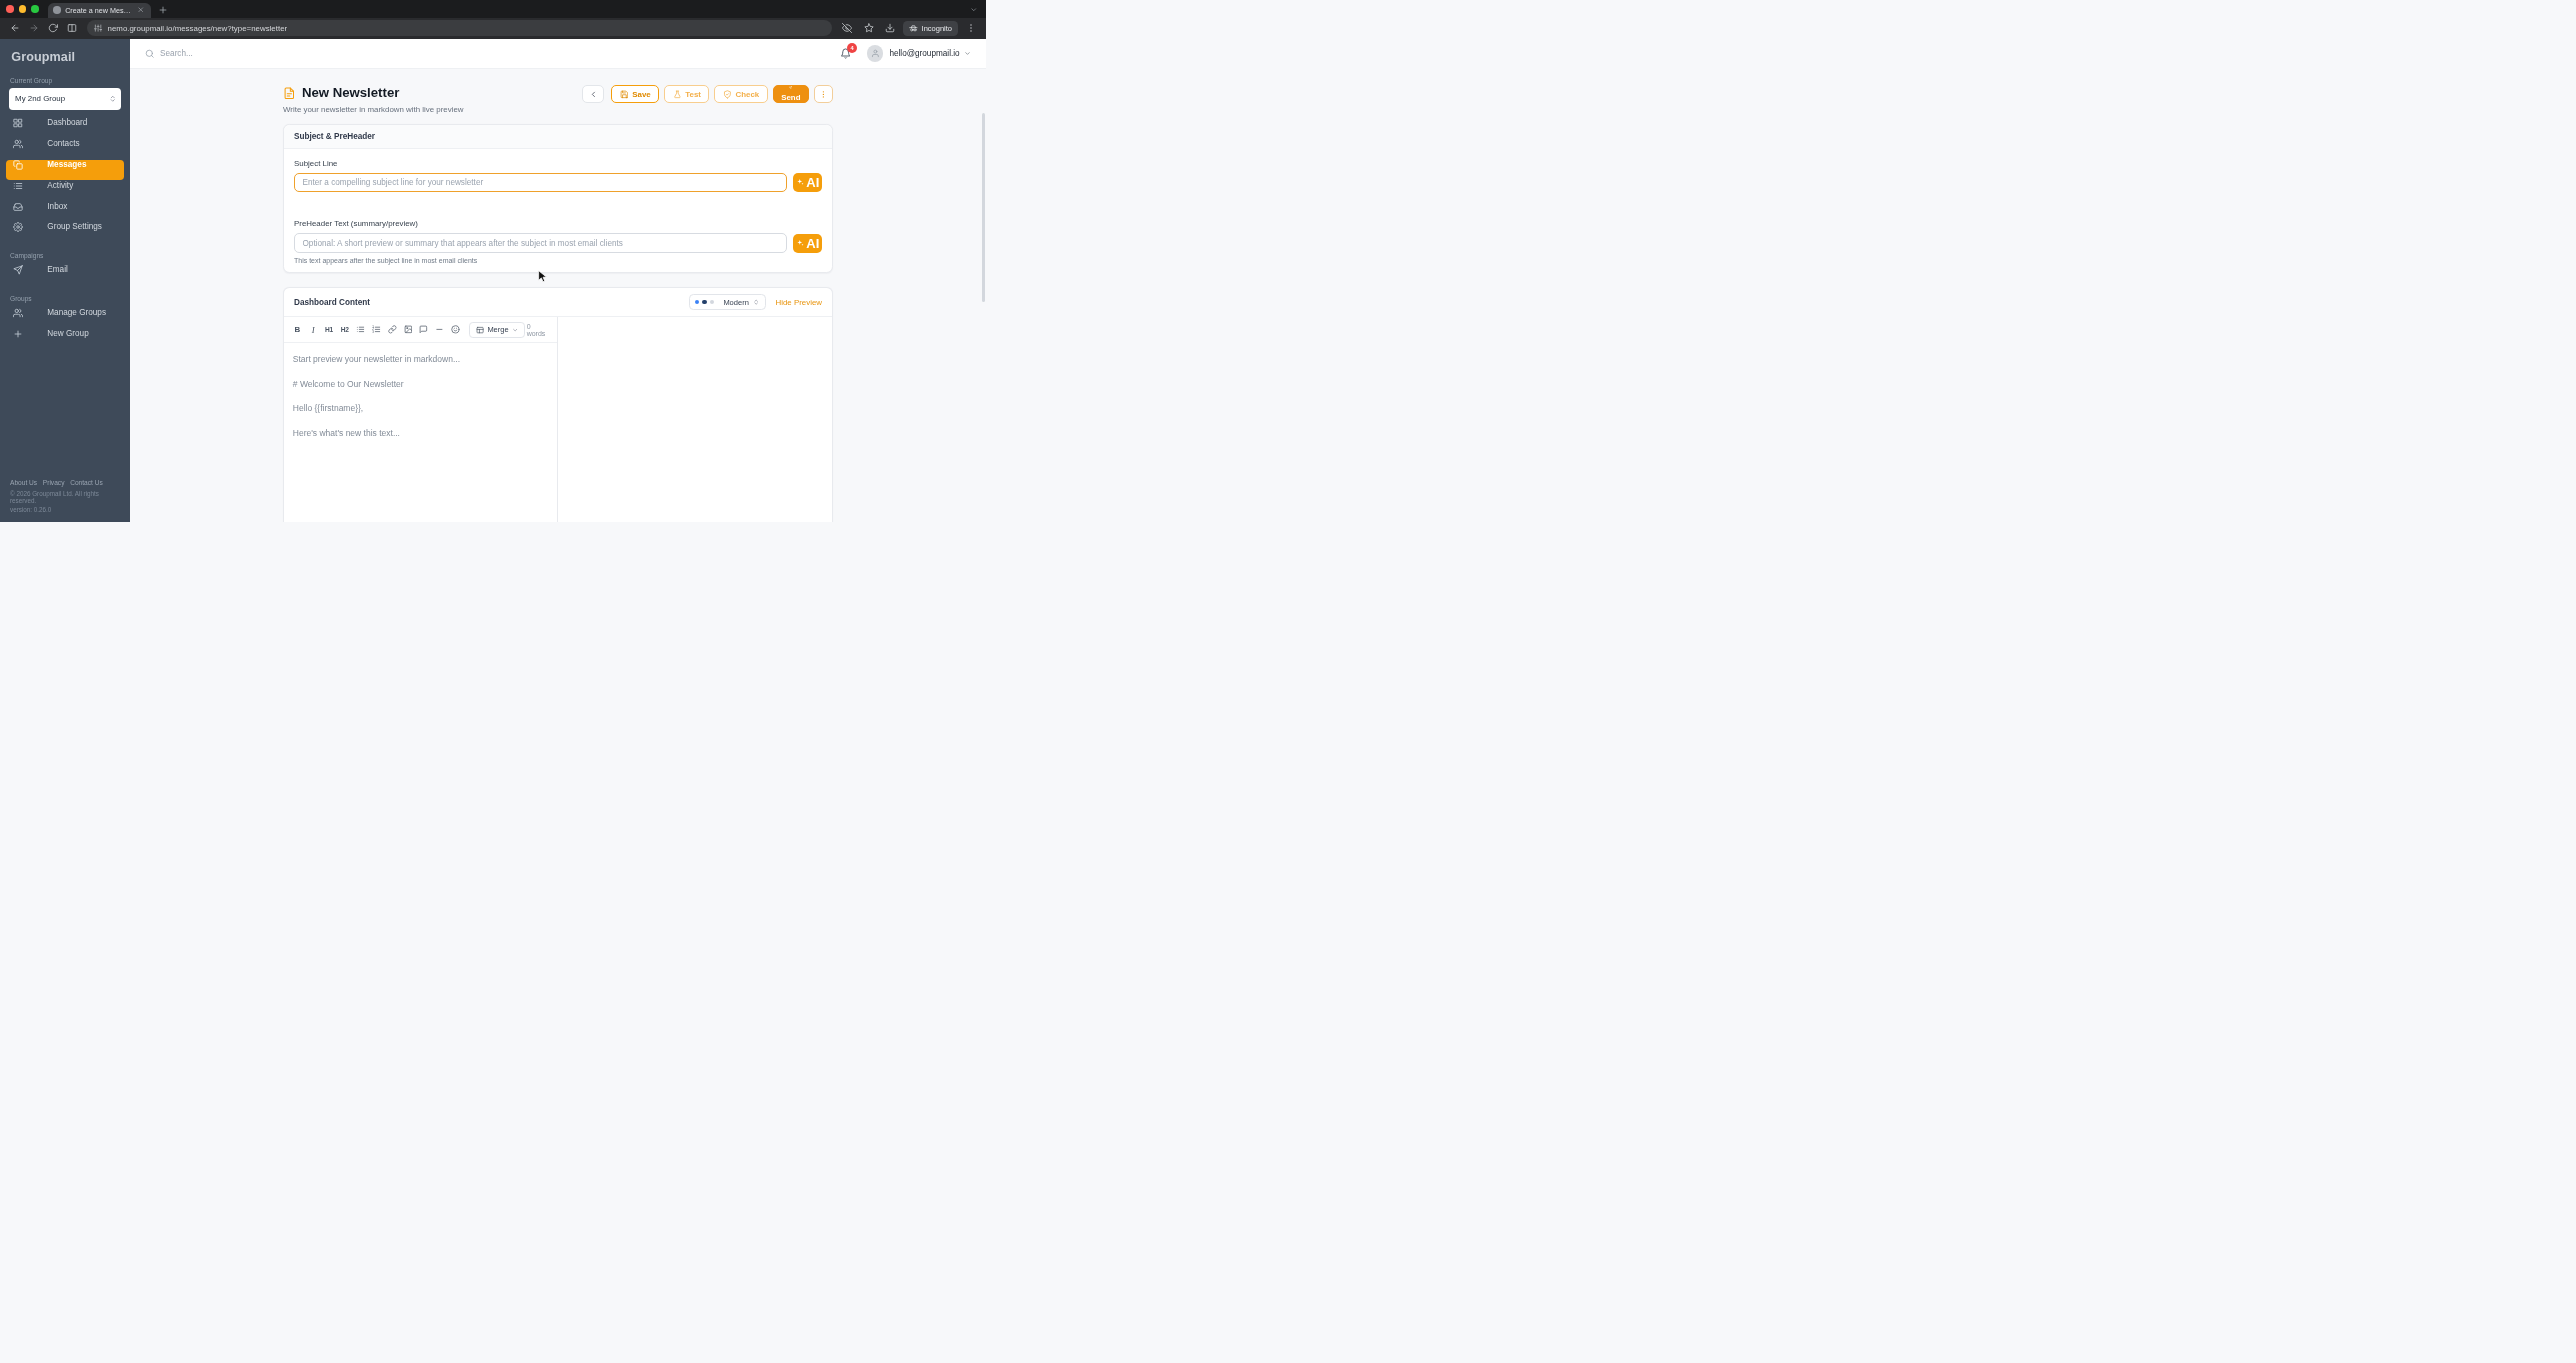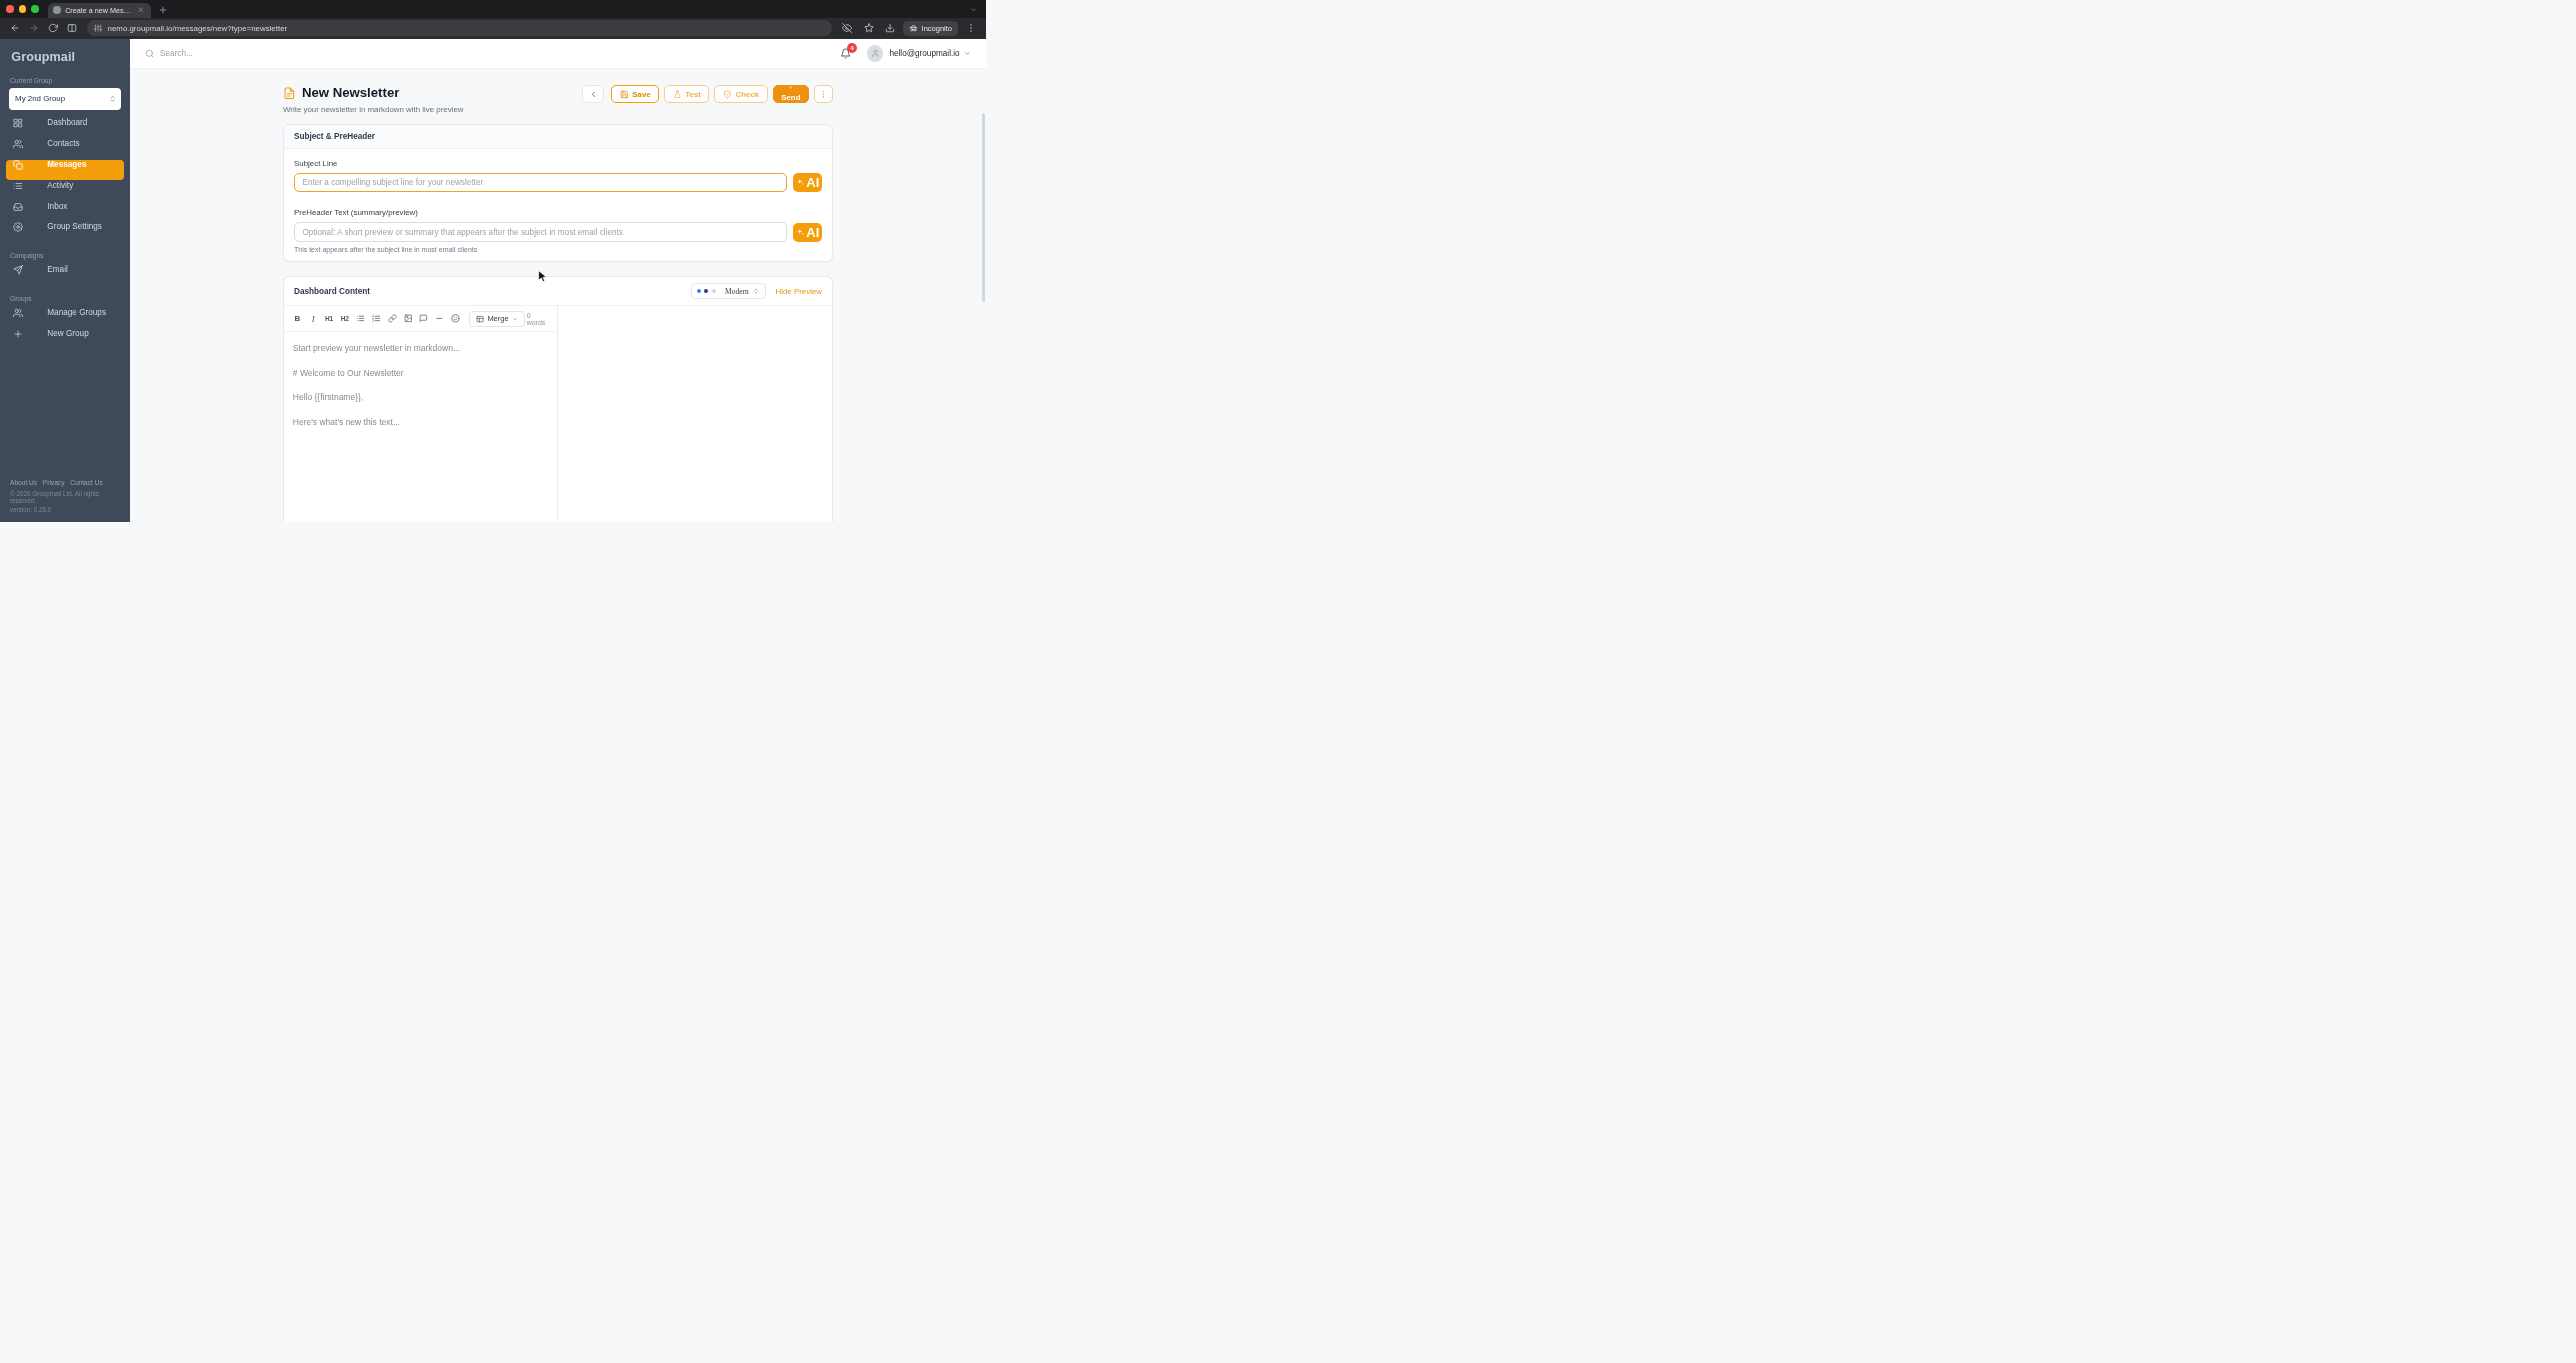--- a/index.html
+++ b/index.html
@@ -96,36 +96,36 @@
   .btn-test,.btn-check{border-color:#F8CE8E;color:#F3AF49;}
   .btn-send{background:var(--send);border-color:var(--send);color:#fff;flex-direction:column;}
   .btn-kebab{width:19px;padding:0;justify-content:center;border-color:#F2CE9A;color:var(--accent-dark);}
 
   
   .card{background:#fff;border:0.6px solid var(--border);border-radius:6.3px;box-shadow:0 0.6px 1.3px rgba(16,24,40,.04);}
   .subject-card{margin-top:10px;}
   .card-header{padding:7px 10px;border-bottom:0.6px solid var(--border-soft);background:#FAFBFC;border-radius:6.3px 6.3px 0 0;font-size:8.2px;font-weight:600;color:#30394A;}
   .card-body{padding:10px 10px 8.8px;}
   .field-label{font-size:7.9px;font-weight:500;color:#39434F;margin-bottom:5px;}
-  .input-row{display:flex;align-items:center;gap:6.3px;margin-bottom:16px;}
+  .input-row{display:flex;align-items:center;gap:6.3px;margin-bottom:27px;}
   .text-input{flex:1;height:19.5px;border:0.6px solid #D7DBE1;border-radius:5px;padding:0 7.5px;font-size:8.2px;color:#111827;background:#fff;outline:none;font-family:inherit;}
   .text-input::placeholder{color:var(--ph);}
   .text-input.focused{border:0.9px solid #EFA12B;}
   .ai-btn{width:29px;height:19px;flex:none;background:var(--accent);border:none;border-radius:5px;color:#fff;display:flex;align-items:center;justify-content:center;gap:2.5px;font-size:13px;font-weight:700;font-family:inherit;}
   .ai-btn svg{width:8.2px;height:8.2px;}
   .helper{font-size:7px;color:#707B88;margin-top:-2.5px;}
 
   
   .content-card{margin-top:14px;border-radius:6.3px 6.3px 0 0;border-bottom:none;}
   .cc-header{display:flex;align-items:center;padding:5.7px 10px;border-bottom:0.6px solid var(--border-soft);}
   .cc-title{font-size:8.2px;font-weight:600;color:#30394A;}
   .cc-right{margin-left:auto;display:flex;align-items:center;gap:10px;}
   .theme-pill{display:flex;align-items:center;gap:3.1px;border:0.6px solid #E2E5EA;border-radius:4.4px;height:16.4px;padding:0 5px;}
   .dotc{width:4.4px;height:4.4px;border-radius:50%;}
-  .theme-name{font-size:7.5px;color:#374151;margin-left:6px;font-family:Liberation Serif, serif;}
+  .theme-name{font-size:7.5px;color:#374151;margin-left:6px;}
   .theme-pill svg{width:6.3px;height:6.3px;color:#6B7280;margin-left:1.3px;}
   .hide-preview{font-size:7.9px;color:var(--accent-dark);font-weight:500;}
 
   .split{display:flex;height:252px;}
   .editor-pane{width:274px;flex:none;display:flex;flex-direction:column;border-right:0.6px solid var(--border);}
   .editor-toolbar{display:flex;align-items:center;gap:1.9px;padding:4.4px 6.3px;border-bottom:0.6px solid var(--border-soft);}
   .tool-btn{width:15px;height:15px;border-radius:3.1px;display:flex;align-items:center;justify-content:center;color:#4B5563;font-size:7.9px;background:none;border:none;font-family:inherit;}
   .tool-btn svg{width:8.8px;height:8.8px;}
   .tb-bold{font-weight:800;}
   .tb-italic{font-style:italic;font-family:"Liberation Serif",serif;font-size:8.8px;}

